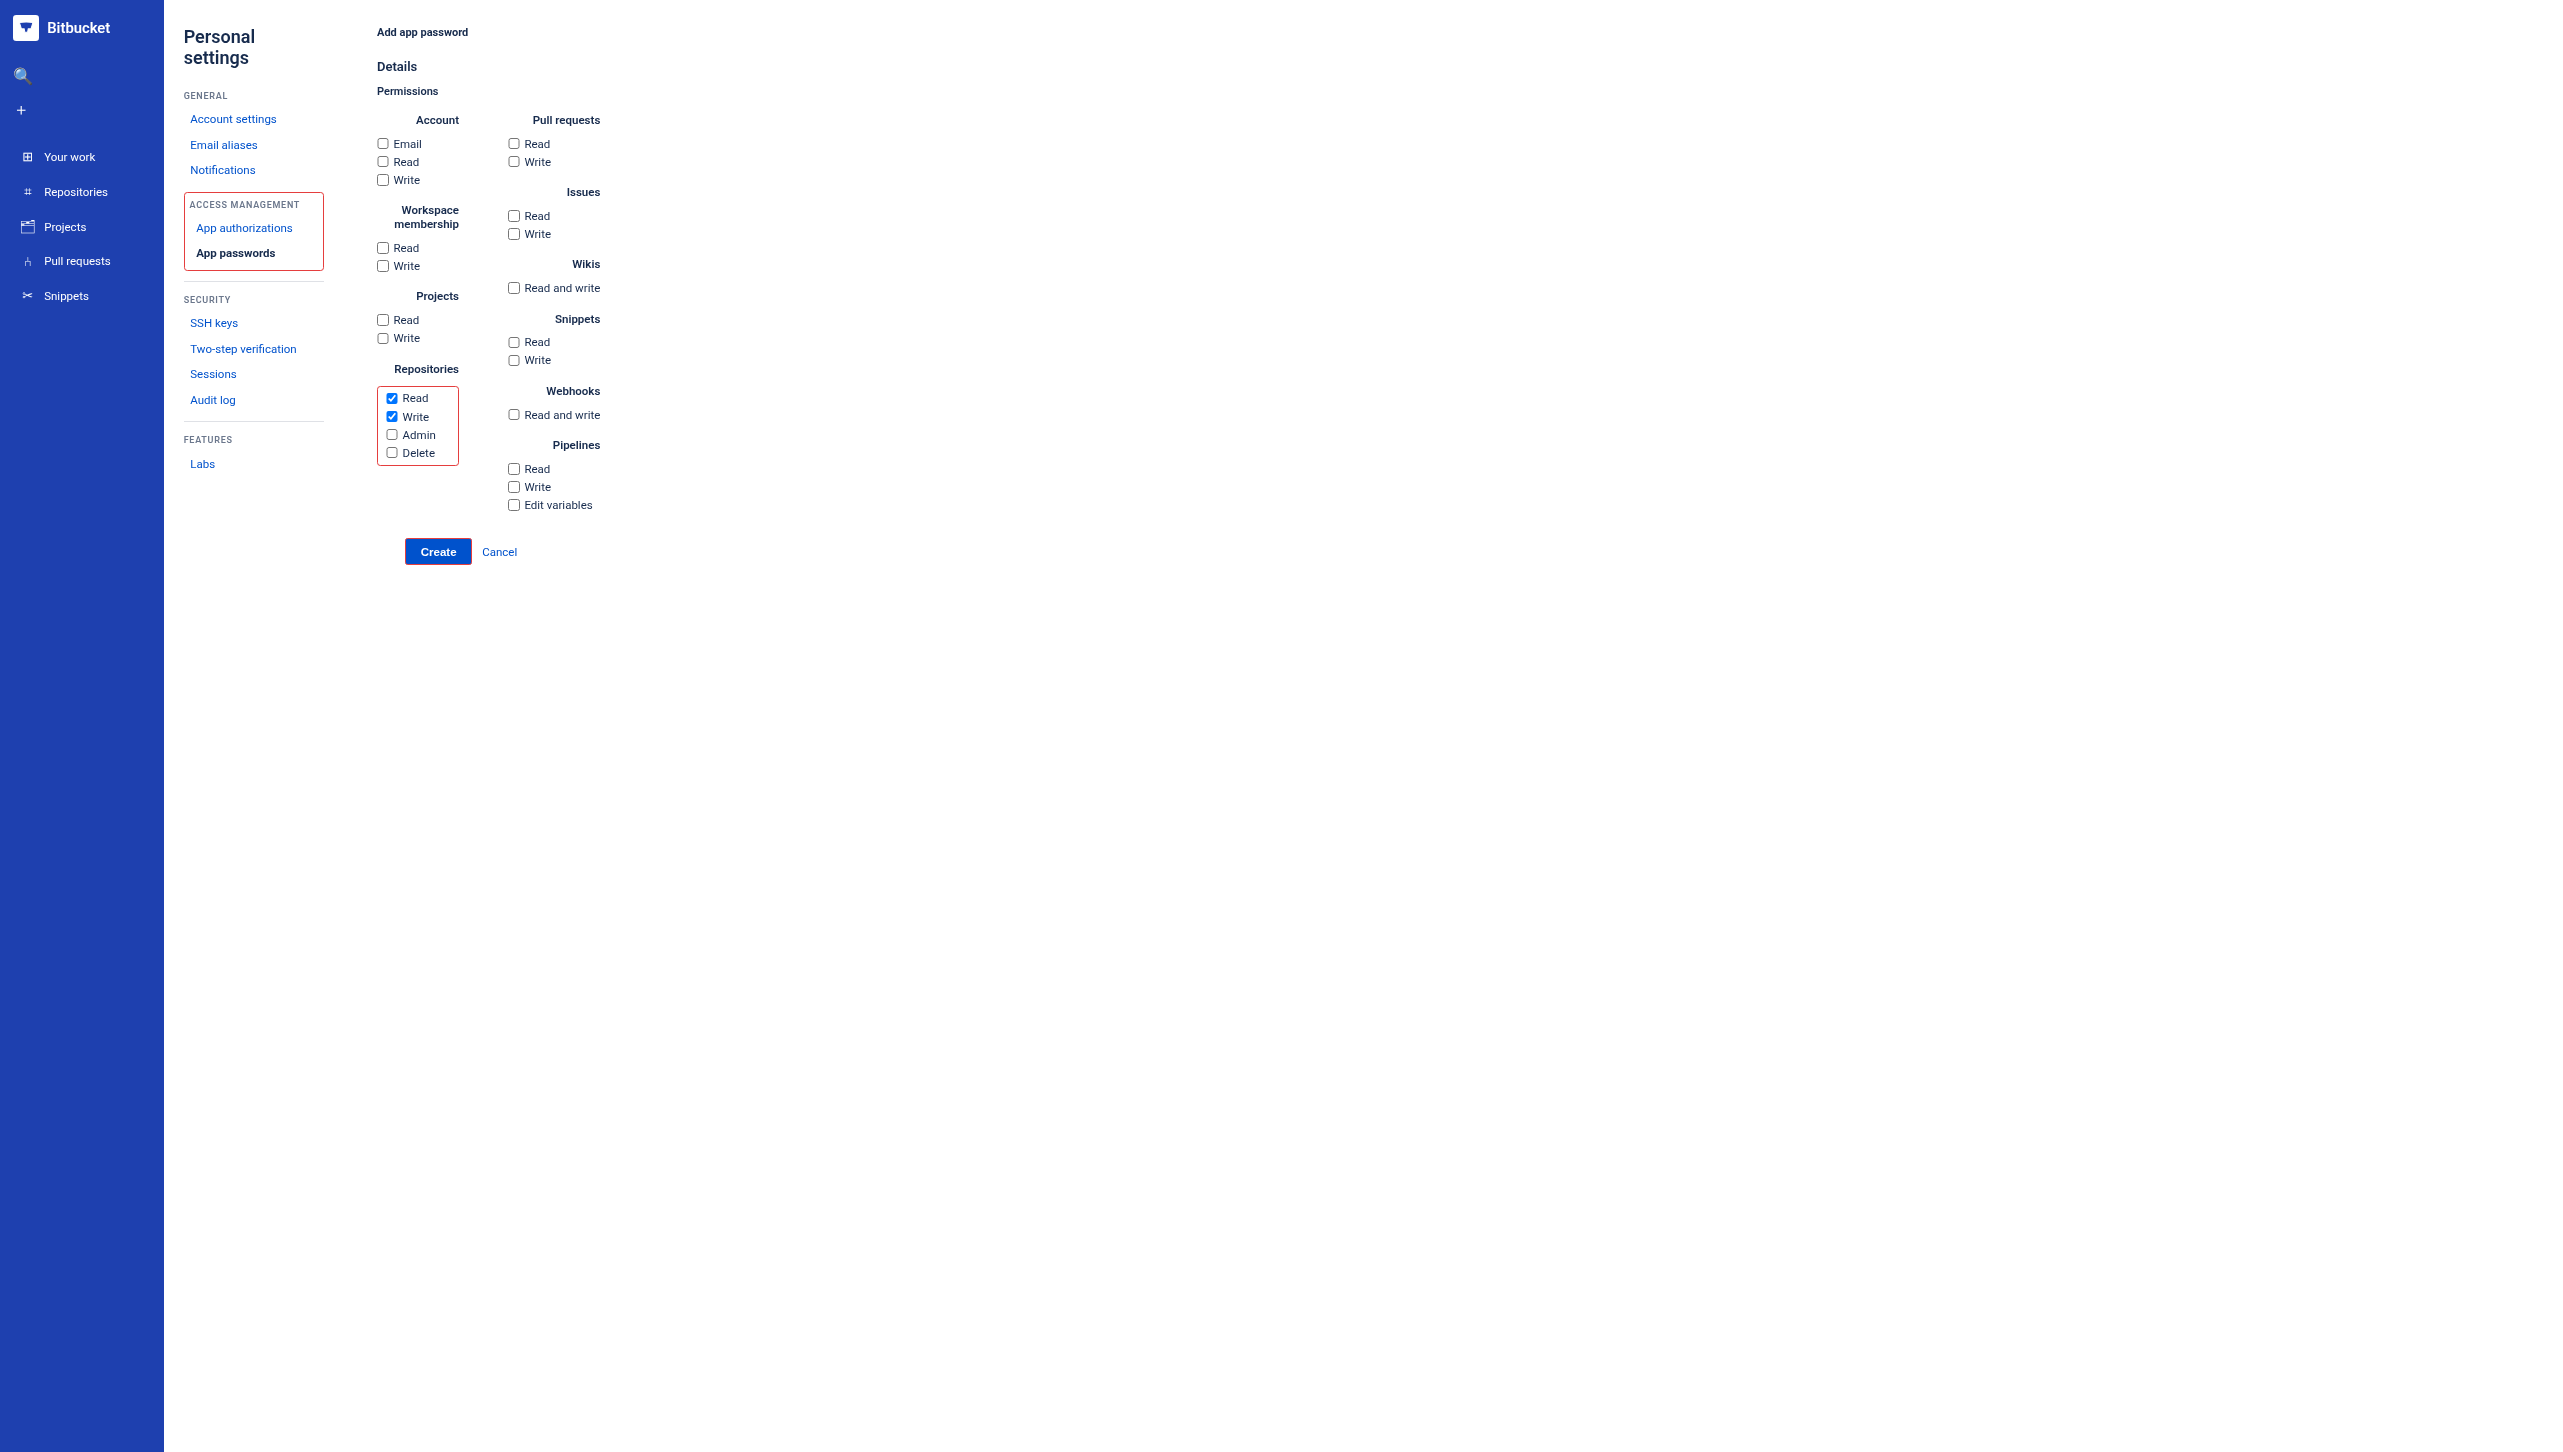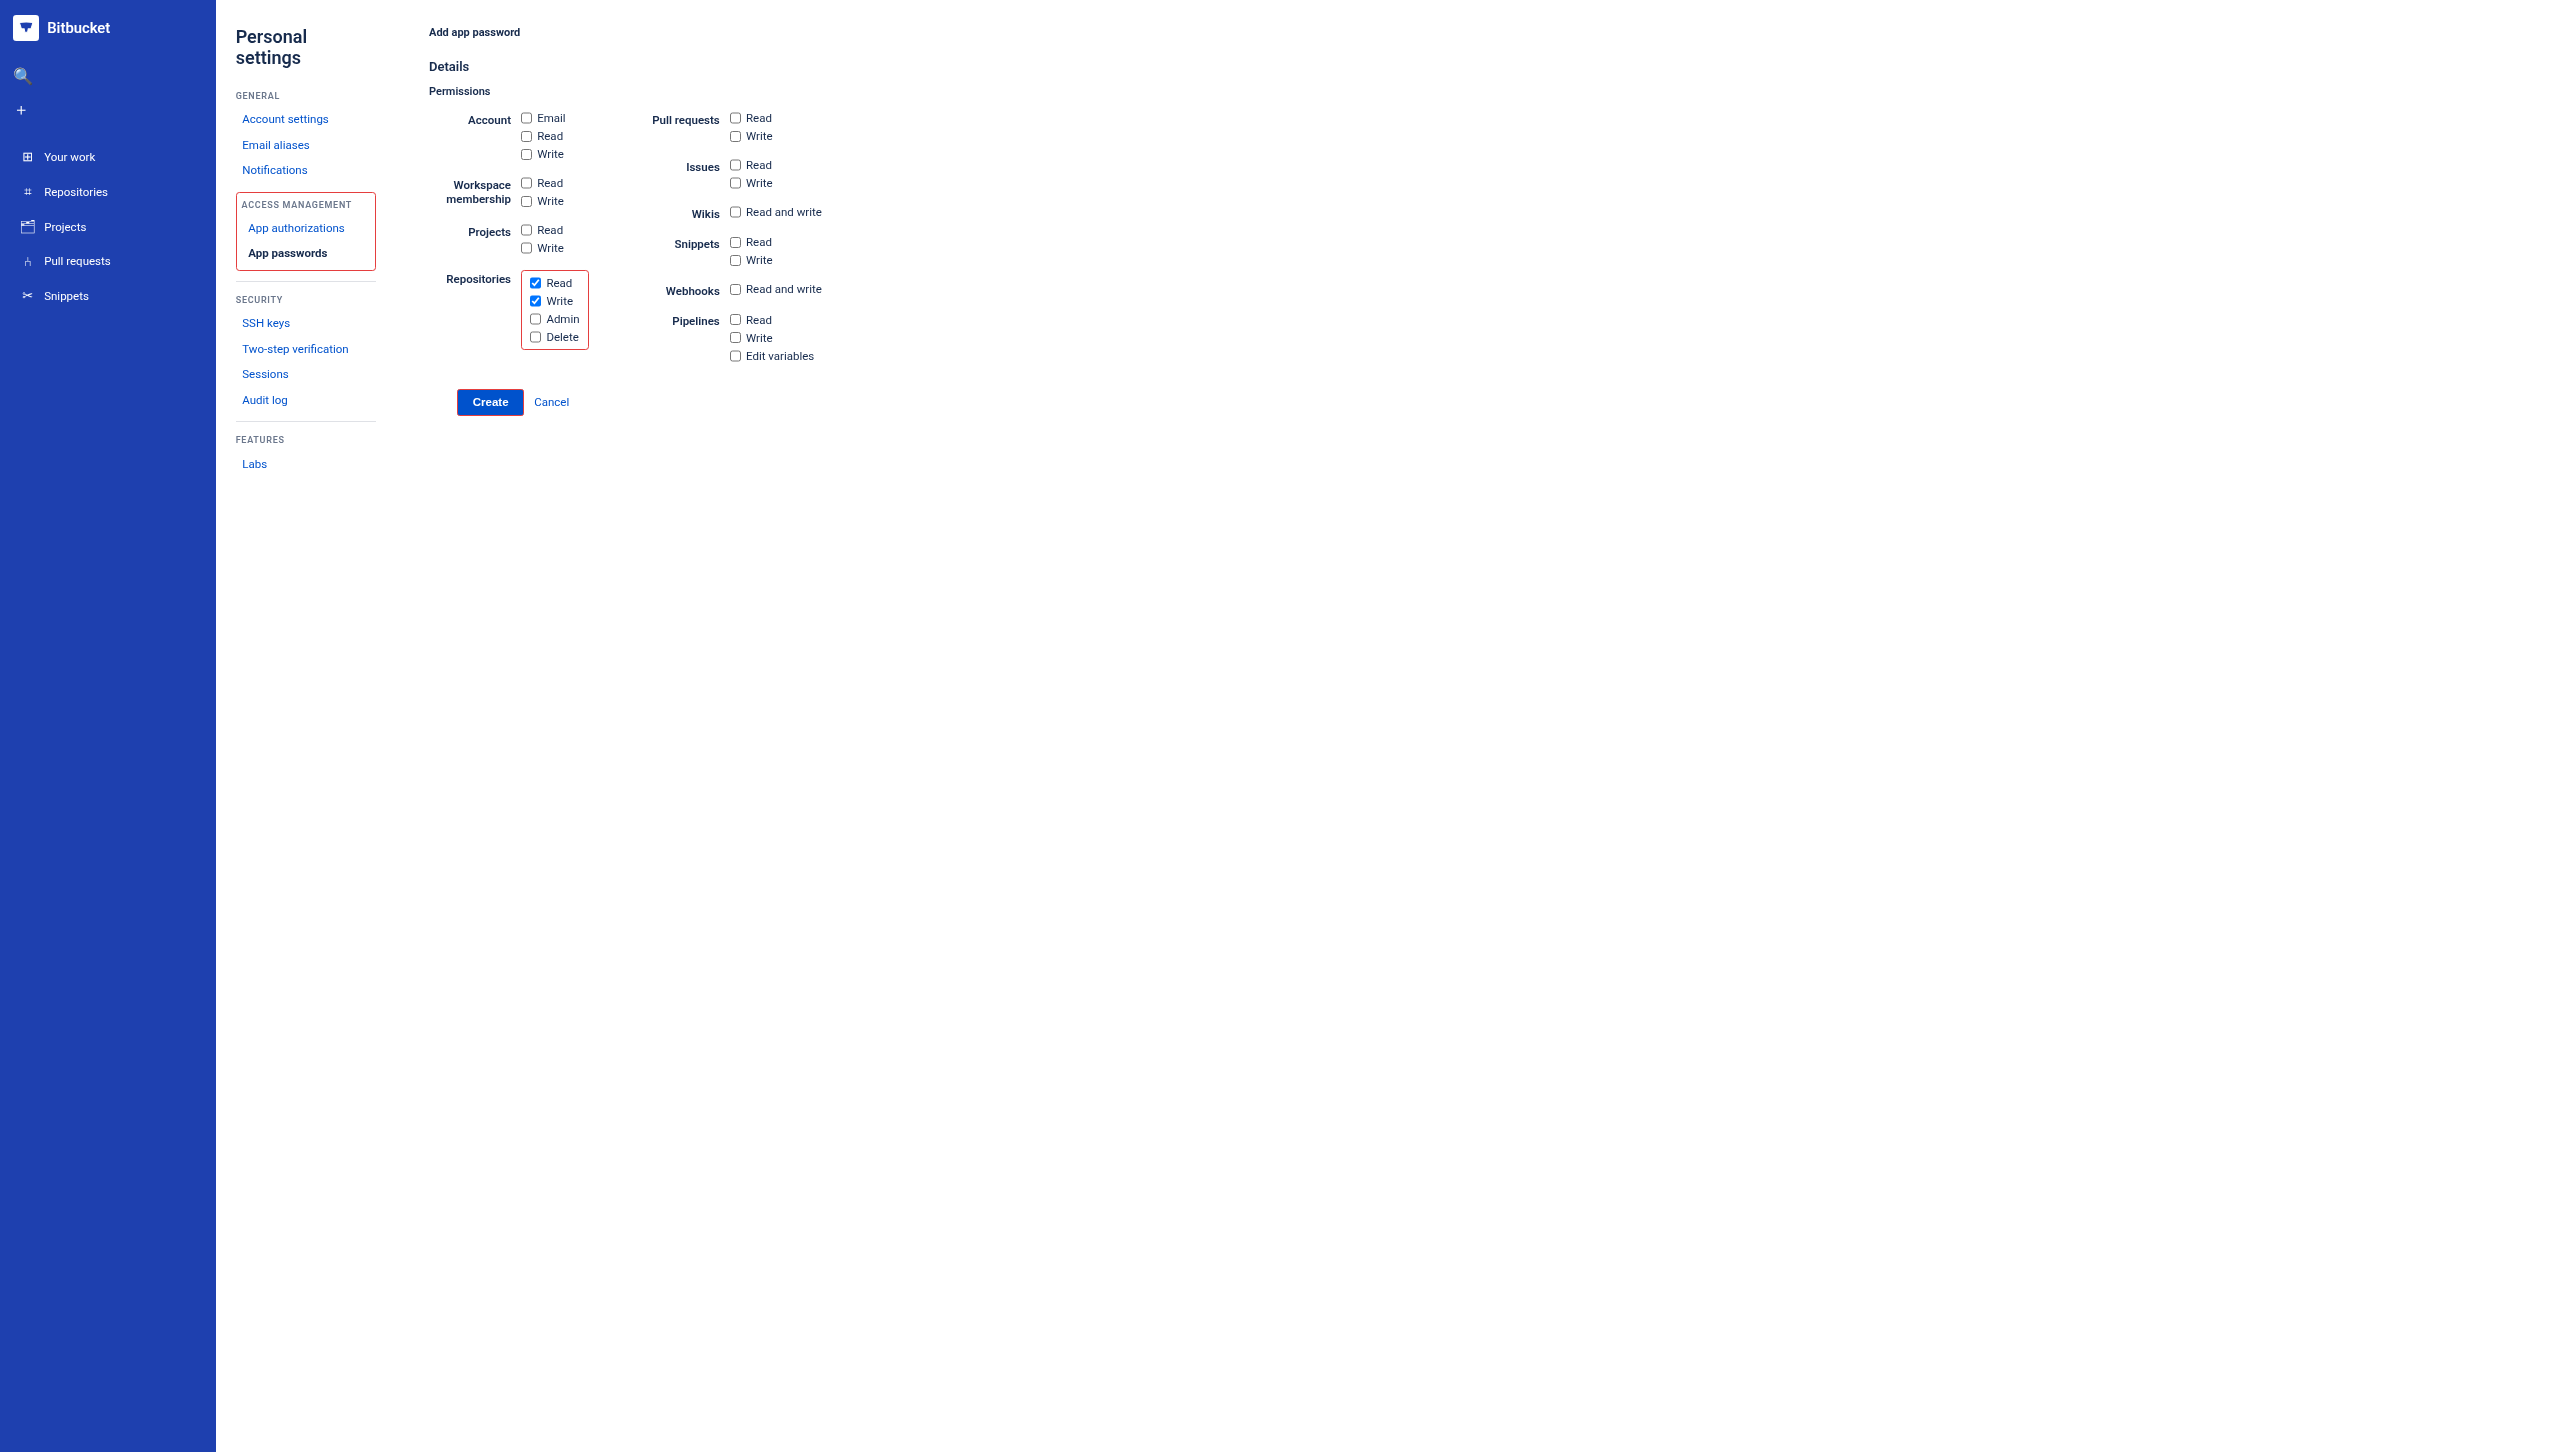--- a/index.html
+++ b/index.html
@@ -1,20 +1,20 @@
 <!DOCTYPE html>
 <html style="font-size:13px"><head>
   <meta charset="utf-8">
   <style>
     * { box-sizing: border-box; margin: 0; padding: 0; }
     body { font-family: -apple-system, BlinkMacSystemFont, 'Segoe UI', Roboto, sans-serif; display: flex; height: 100vh; background: #fff; }
 
     
     .sidebar {
-      width: 216px;
+      width: 164px;
       background: #1e40af;
       color: #fff;
       display: flex;
       flex-direction: column;
       padding: 0;
       flex-shrink: 0;
     }
     .sidebar-header {
       display: flex;
       align-items: center;
@@ -157,20 +157,21 @@
     
     .permissions-title {
       font-size: 11px;
       font-weight: 600;
       color: #172b4d;
       margin-bottom: 13px;
     }
     .perm-group {
       display: flex;
       gap: 9.8px;
+      flex-direction: column;
     }
     .perm-group-label {
       font-size: 11.5px;
       font-weight: 600;
       color: #172b4d;
       text-align: right;
       min-width: 82px;
       padding-top: 1.6px;
     }
     .perm-checkboxes {

